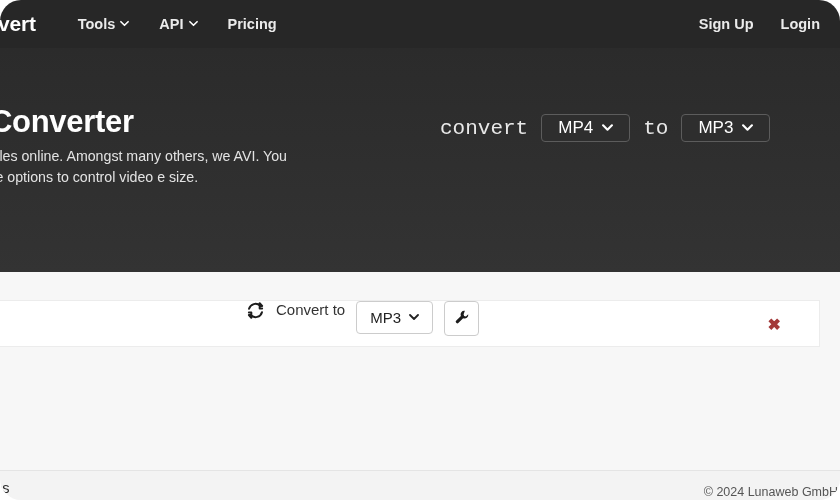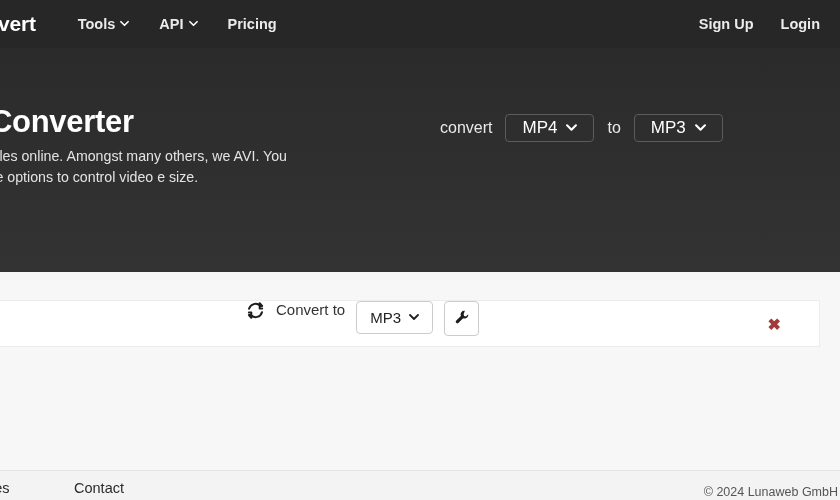--- a/index.html
+++ b/index.html
@@ -3,21 +3,21 @@
 <meta charset="utf-8">
 <style>
   * { box-sizing: border-box; margin: 0; padding: 0; }
   html, body {
     width: 840px; height: 500px;
     overflow: hidden;
     font-family: "Liberation Sans", sans-serif;
     background: #ffffff;
   }
 
-  #page { position: relative; width: 840px; height: 500px; overflow: hidden; }
+  #page { position: relative; width: 840px; height: 500px; overflow: hidden; border-radius: 21px; }
 
   
   .navbar {
     position: absolute; top: 0; left: 0; width: 840px; height: 48px;
     background: #272727;
     display: flex; align-items: center;
   }
   .brand {
     color: #ffffff; font-size: 21px; font-weight: bold;
     letter-spacing: -0.2px;
@@ -51,21 +51,21 @@
   }
   .hero-desc {
     position: absolute; left: -70px; top: 98px;
     width: 380px;
     color: #e3e3e3; font-size: 14.2px; line-height: 20.5px;
   }
   .convert-row {
     position: absolute; left: 440px; top: 66px;
     display: flex; align-items: center; gap: 13px;
   }
-  .convert-label { color: #e9e9e9; font-size: 16px; }
+  .convert-label { color: #e9e9e9; font-size: 21px; font-family: Liberation Mono, monospace; }
   .fmt-select {
     background: #2e2e2e;
     border: 1px solid #5c5c5c;
     border-radius: 4px;
     color: #ffffff;
     font-size: 17px;
     font-weight: 500;
     height: 28px;
     min-width: 85px;
     padding: 0 16px;
@@ -231,18 +231,17 @@
       </div>
 
       <div class="close-x">✖</div>
     </div>
 
   </div>
 
   <div class="footer">
     <div class="footer-cols">
       <div class="footer-col fc0">urces</div>
-      <div class="footer-col fc2">Contact</div>
     </div>
     <div class="copyright">© 2024 Lunaweb GmbH</div>
   </div>
 
 </div>
 
 </body></html>

